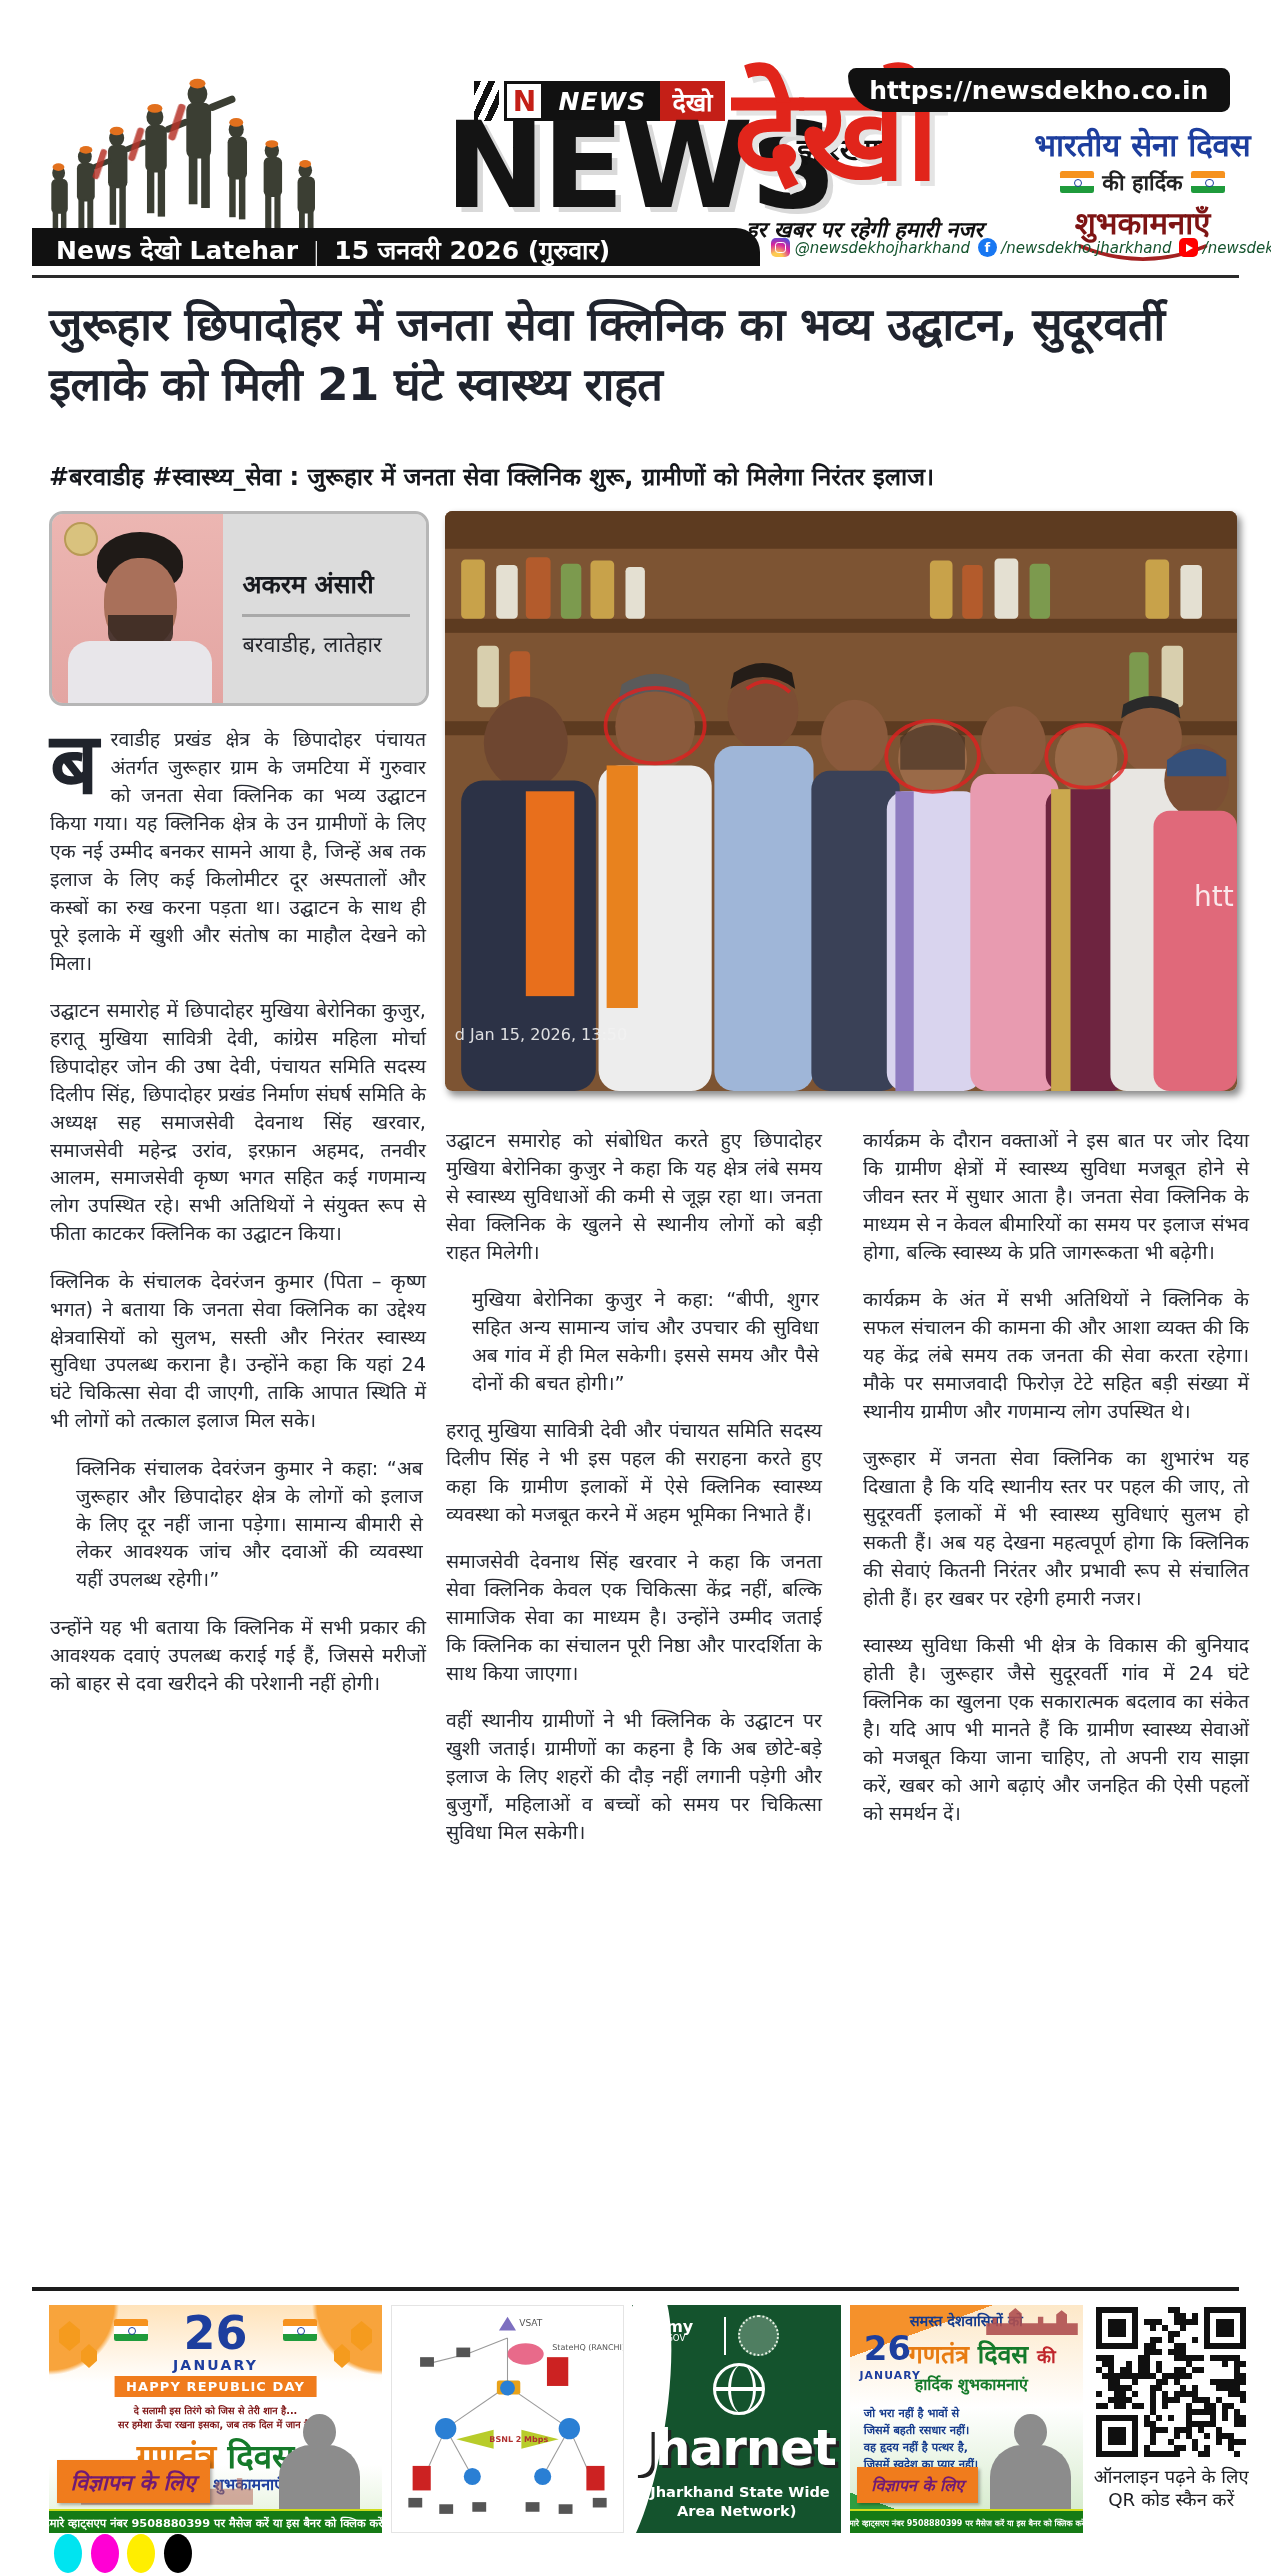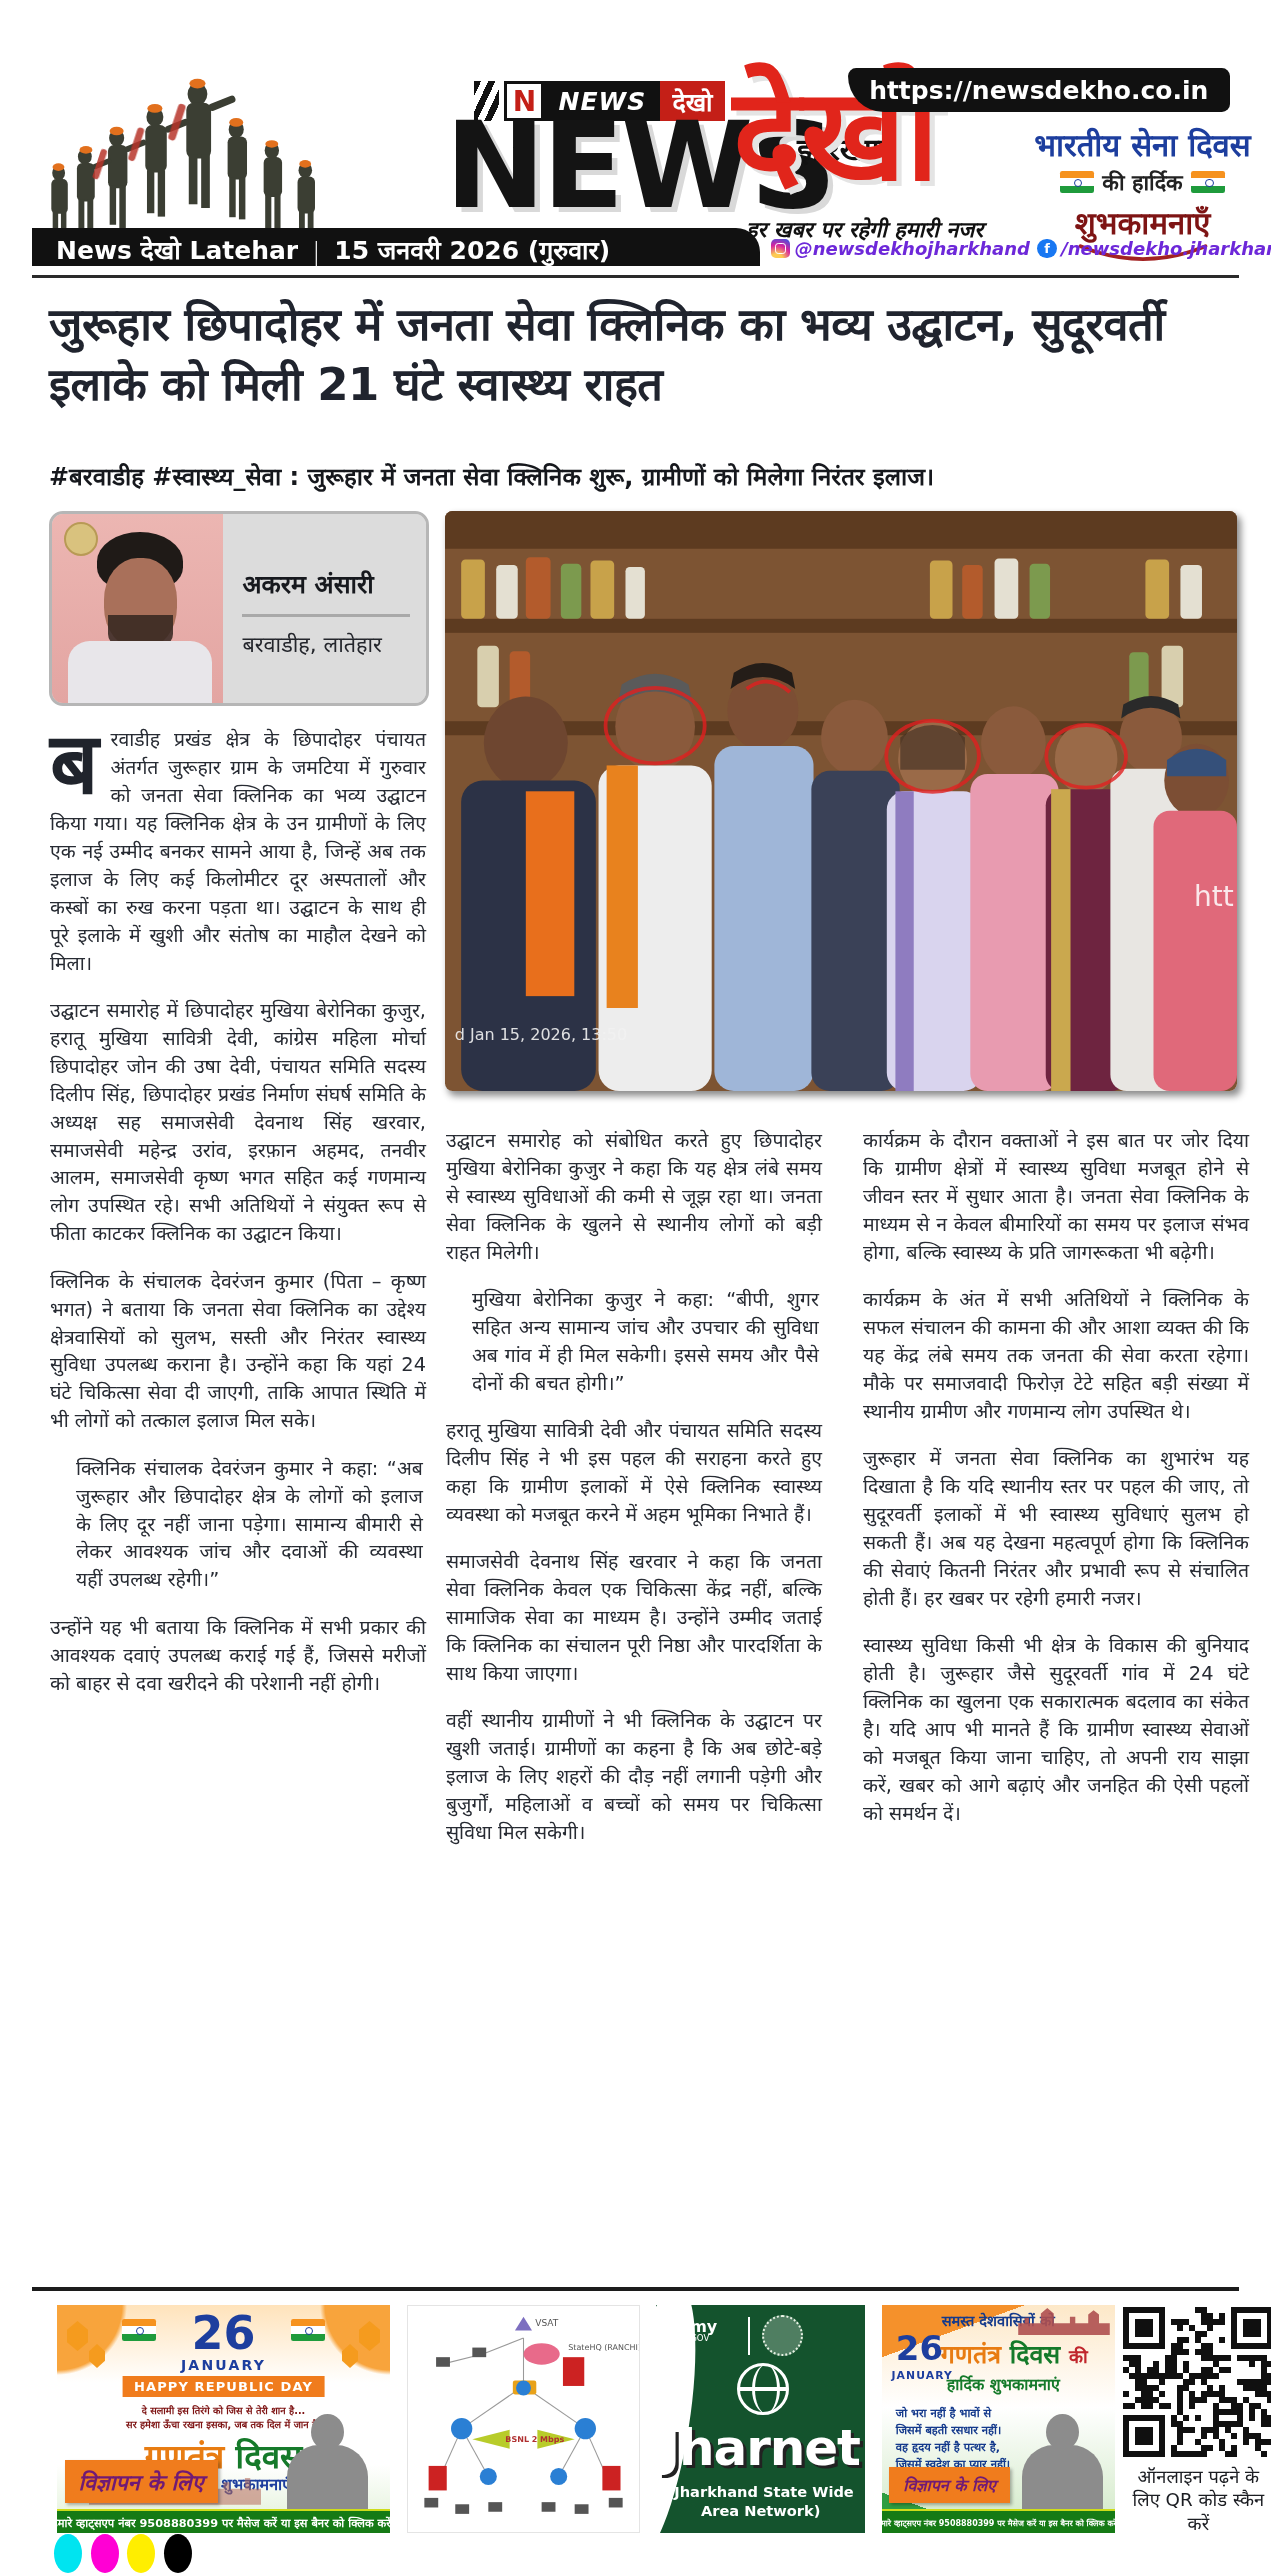--- a/index.html
+++ b/index.html
@@ -43,21 +43,21 @@
 
   
   .datebar{position:absolute;left:32px;top:228px;width:728px;height:38px;background:#111;
       border-radius:0 24px 0 0;display:flex;align-items:flex-end;padding-left:24px;}
   .datebar .ed{color:#fff;font-weight:bold;font-size:25px;}
   .datebar .sep{color:#fff;font-size:24px;margin:0 14px;font-weight:200;}
   .datebar .dt{color:#fff;font-weight:bold;font-size:25px;}
   .socialrow{position:absolute;left:771px;top:238px;width:490px;display:flex;
       align-items:center;gap:7.5px;}
   .socialrow .item{display:flex;align-items:center;gap:4.3px;}
-  .socialrow .handle{font-size:18px;font-weight:bold;font-style:italic;color:#6d28d9;white-space:nowrap;}
+  .socialrow .handle{font-size:15px;font-weight:normal;font-style:italic;color:#14532d;white-space:nowrap;}
   .sicon{width:19.4px;height:19.4px;border-radius:4.9px;display:inline-flex;align-items:center;
       justify-content:center;color:#fff;font-size:13px;font-weight:bold;flex:0 0 auto;}
   .sicon.instagram{background:radial-gradient(circle at 30% 110%,#fdcb52 0 25%,#d6249f 60%,#285aeb 100%);}
   .sicon.instagram:after{content:"";width:8.6px;height:8.6px;border:1.6px solid #fff;border-radius:3.2px;}
   .sicon.facebook{background:#1877f2;border-radius:50%;}
   .sicon.youtube{background:#f00;}
   .sicon.youtube:after{content:"";border-left:7.5px solid #fff;border-top:4.9px solid transparent;
       border-bottom:4.9px solid transparent;margin-left:1.6px;}
   .topline{position:absolute;left:32px;top:275px;width:1207px;height:3.2px;background:#2a2a2a;}
 
@@ -95,21 +95,21 @@
   .col2{left:446px;top:1127px;width:376px;}
   .col3{left:842px;top:1127px;width:386px;margin-left:21px;}
   .para{margin:0 0 19.4px 0;}
   .para.quote{padding-left:26px;padding-right:3.2px;}
   .dropcap{float:left;font-size:85px;line-height:.78;font-weight:bold;color:#20242c;
       padding:5.4px 12px 0 0;}
 
   
   .adline{position:absolute;left:32px;top:2287px;width:1207px;height:3.8px;background:#1c1c1c;}
   .ads{position:absolute;left:49px;top:2305px;width:1202px;height:228px;display:flex;gap:8.6px;}
-  .ad{position:relative;overflow:hidden;flex:0 0 auto;height:228px;margin-left:8px;}
+  .ad{position:relative;overflow:hidden;flex:0 0 auto;height:228px;}
   .greenstrip{position:absolute;left:0;right:0;bottom:0;height:24px;background:#157a15;
       border-top:2.7px solid #cddc1a;color:#fff;font-size:11.3px;font-weight:bold;
       display:flex;align-items:center;justify-content:center;white-space:nowrap;}
   .ctabox{position:absolute;left:7.5px;bottom:30px;background:#f07c1d;color:#701a75;
       font-size:21.6px;font-weight:900;padding:7px 14px;box-shadow:1.6px 2.2px 3.2px rgba(0,0,0,.3);font-style:italic;}
   .avatarsil{position:absolute;width:81px;height:92px;}
   .avatarsil .h{position:absolute;left:24px;top:0;width:33px;height:36px;border-radius:50%;background:#8c8c8c;}
   .avatarsil .b{position:absolute;left:0;top:31px;width:81px;height:65px;border-radius:32px 32px 0 0;background:#8c8c8c;}
 
   .ad1{width:333px;background:

